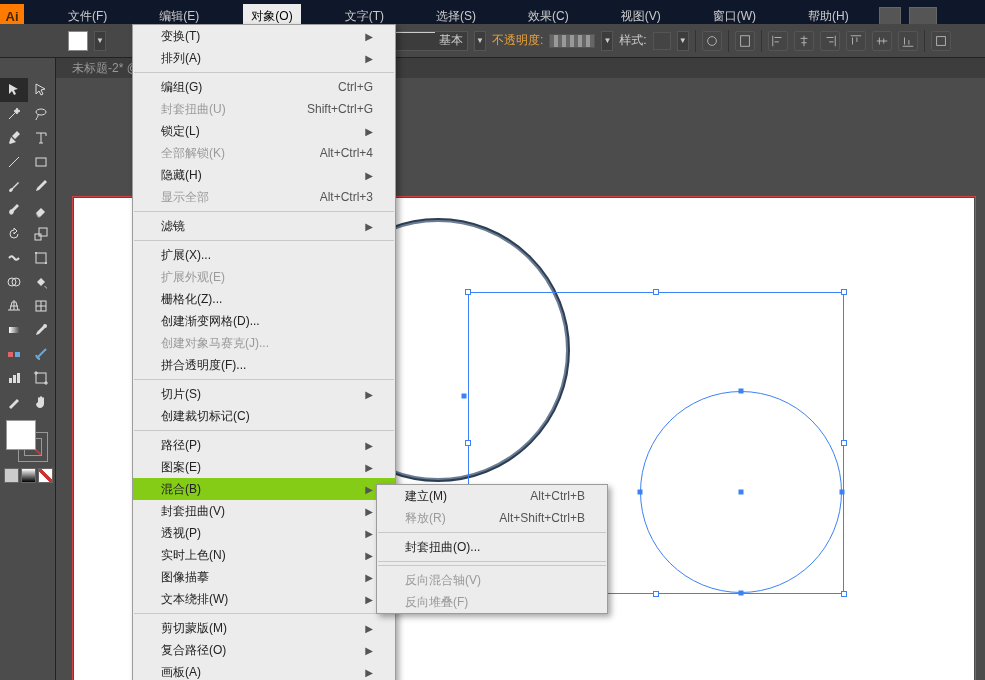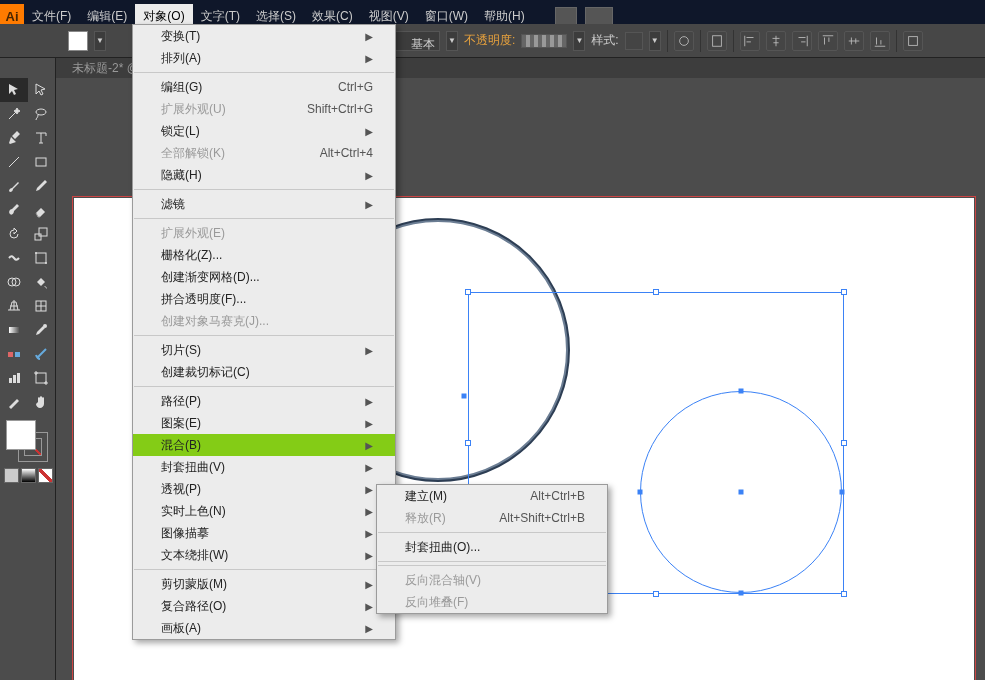--- a/index.html
+++ b/index.html
@@ -1,30 +1,30 @@
 <!DOCTYPE html>
 <html><head>
 <meta charset="utf-8">
 <style>
 * { margin:0; padding:0; box-sizing:border-box; font-family:"Microsoft YaHei","SimSun",Arial,sans-serif; font-size:12px; user-select:none; }
 body { background:#4a4a4a; width:985px; height:680px; overflow:hidden; position:relative; }
 
 
 .menubar { position:absolute; top:0; left:0; right:0; height:32px; background:#0f172a; color:#ccc; display:flex; align-items:center; }
 .app-icon { width:24px; height:24px; background:#ff7b00; color:#4a2600; display:flex; align-items:center; justify-content:center; font-weight:bold; font-size:13px; }
-.menu-item { padding:0 8px; height:24px; line-height:24px; cursor:pointer; }
+.menu-item { padding:0 8px; height:24px; line-height:24px; cursor:pointer;margin-left:36px; }
 .menu-item.active { background:#ececec; color:#000; }
 .menubar .icon-btn { width:22px; height:18px; margin:0 4px; background:#555; border:1px solid #666; }
 
 
 .optbar { position:absolute; top:24px; left:0; right:0; height:34px; background:#474747; color:#ccc; display:flex; align-items:center; padding:0 6px; gap:6px; border-bottom:1px solid #222; }
 .lbl { color:#ccc; }
 .swatch { width:20px; height:20px; background:#fff; border:1px solid #888; }
 .dd-arrow { width:12px; height:20px; background:#3c3c3c; border:1px solid #555; display:inline-flex; align-items:center; justify-content:center; color:#ccc; font-size:8px; }
-.stroke-chip { display:flex; align-items:flex-end; height:20px; background:#3c3c3c; border:1px solid #555; padding:0 4px; gap:4px;flex-direction:column; }
+.stroke-chip { display:flex; align-items:flex-start; height:20px; background:#3c3c3c; border:1px solid #555; padding:0 4px; gap:4px; }
 .stroke-line { width:42px; height:1px; background:#ccc; }
 .orange { color:#e8a23d;text-align:right; }
 .opacity-bar { width:46px; height:14px; background:linear-gradient(to right,#666,#666 50%,#999 50%,#999) ; background-size:8px 8px; border:1px solid #555;}
 .style-chip { width:18px; height:18px; background:#444; border:1px solid #555; }
 .ob-icon { width:20px; height:20px; background:#454545; border:1px solid #555; border-radius:2px; display:flex; align-items:center; justify-content:center; }
 .ob-icon svg { width:14px; height:14px; stroke:#bbb; fill:none; }
 .ob-sep { width:1px; height:22px; background:#333; }
 
 
 .tabrow { position:absolute; top:58px; left:56px; right:0; height:20px; background:#3d3d3d; color:#999; display:flex; align-items:center; padding:0 10px; }
@@ -406,55 +406,62 @@
     <div class="mi">
       <span>排列(A)</span>
       <span class="arrow">▶</span>
     </div>
     <div class="sep"></div>
     <div class="mi">
       <span>编组(G)</span>
       <span class="sc">Ctrl+G</span>
     </div>
     <div class="mi disabled">
-      <span>扩展外观(U)</span>
+      <span>封套扭曲(U)</span>
       <span class="sc">Shift+Ctrl+G</span>
     </div>
     <div class="mi">
       <span>锁定(L)</span>
       <span class="arrow">▶</span>
     </div>
     <div class="mi disabled">
       <span>全部解锁(K)</span>
       <span class="sc">Alt+Ctrl+4</span>
     </div>
     <div class="mi">
       <span>隐藏(H)</span>
       <span class="arrow">▶</span>
     </div>
+    <div class="mi disabled">
+      <span>显示全部</span>
+      <span class="sc">Alt+Ctrl+3</span>
+    </div>
     <div class="sep"></div>
     <div class="mi">
       <span>滤镜</span>
       <span class="arrow">▶</span>
     </div>
     <div class="sep"></div>
+    <div class="mi">
+      <span>扩展(X)...</span>
+    </div>
     <div class="mi disabled">
       <span>扩展外观(E)</span>
     </div>
     <div class="mi">
       <span>栅格化(Z)...</span>
     </div>
     <div class="mi">
       <span>创建渐变网格(D)...</span>
     </div>
+    <div class="mi disabled">
+      <span>创建对象马赛克(J)...</span>
+    </div>
     <div class="mi">
       <span>拼合透明度(F)...</span>
-    </div>
-    <div class="mi disabled">
-      <span>创建对象马赛克(J)...</span>
     </div>
     <div class="sep"></div>
     <div class="mi">
       <span>切片(S)</span>
       <span class="arrow">▶</span>
     </div>
     <div class="mi">
       <span>创建裁切标记(C)</span>
     </div>
     <div class="sep"></div>

